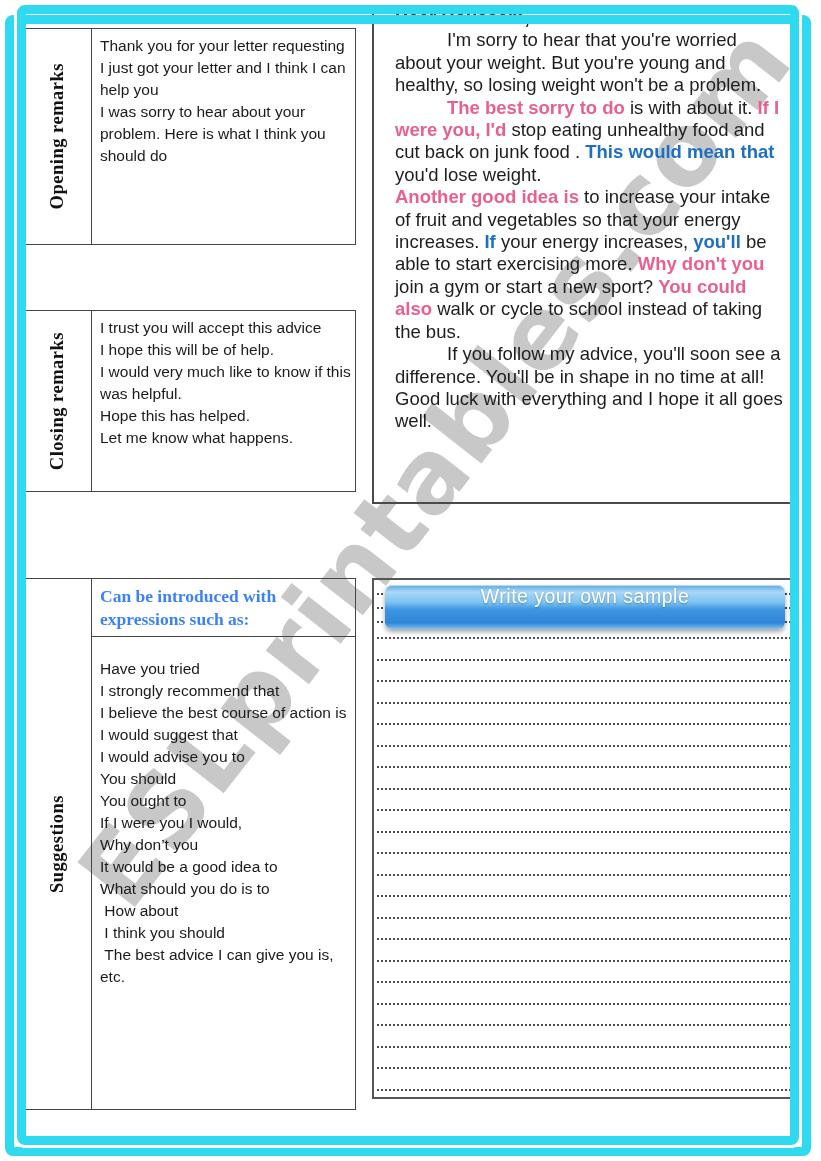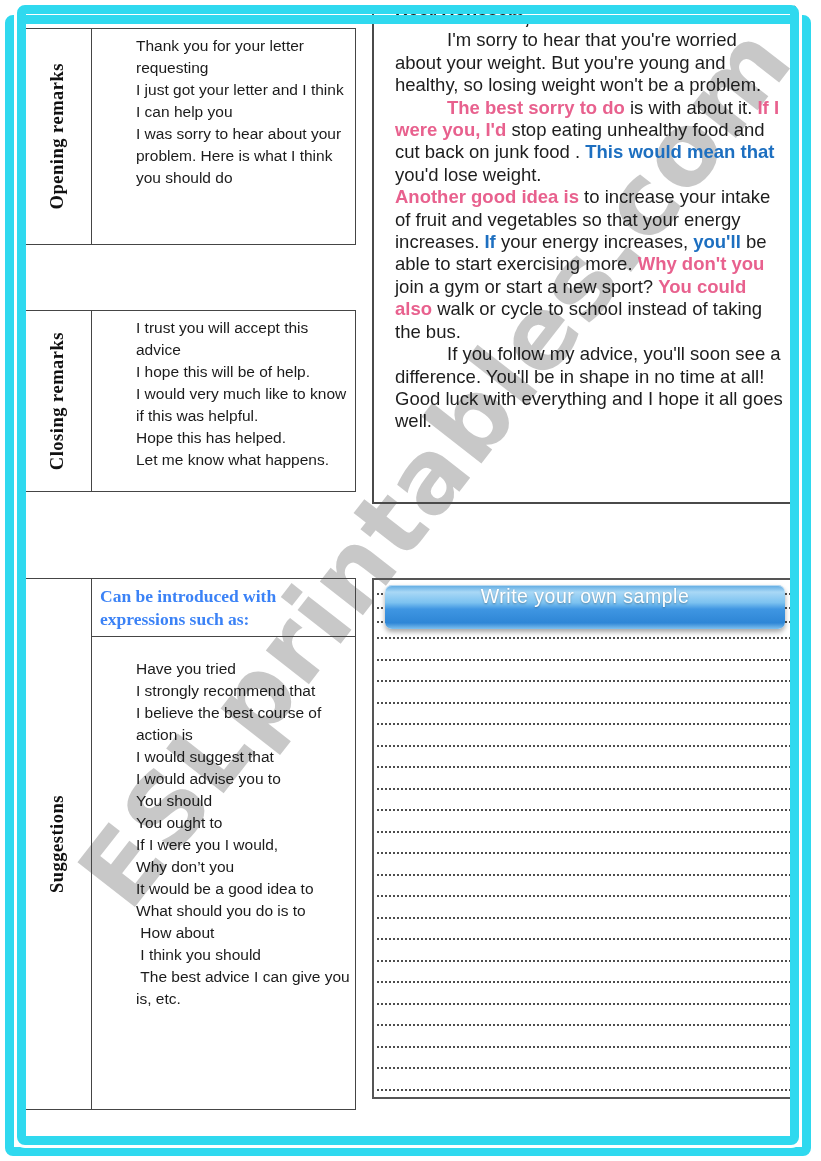--- a/index.html
+++ b/index.html
@@ -37,21 +37,21 @@
     width:69px;flex:0 0 69px;border-right:1.6px solid #454545;
     display:flex;align-items:center;justify-content:center;box-sizing:border-box;
   }
   .vlabel{
     writing-mode:vertical-rl;transform:rotate(180deg);
     font-family:"Liberation Serif",serif;font-weight:bold;font-size:18.5px;
     letter-spacing:0.5px;color:#111;
   }
   .col2{flex:1;display:flex;flex-direction:column;min-width:0;}
   .cellbody{flex:1;padding:6px 4px 0 8px;font-size:15.5px;line-height:22px;color:#1b1b1b;}
-  .cellbody .phrase{white-space:pre-wrap;margin-left:36px;}
+  .cellbody .phrase{white-space:pre-wrap;}
   .sugg-header{
     padding:6px 6px 5px 8px;border-bottom:1.6px solid #454545;
     font-family:"Liberation Serif",serif;font-weight:bold;font-size:17.5px;line-height:23px;color:#3b82f6;
   }
   .tbl-suggestions .cellbody{padding-top:21px;}
   
   .letterbox{
     position:absolute;left:372px;top:3px;width:424px;height:501px;
     border:2px solid #4a4a4a;box-sizing:border-box;z-index:2;
     padding:2px 8px 0 21px;font-size:18.5px;line-height:22.4px;color:#1d1d1d;

